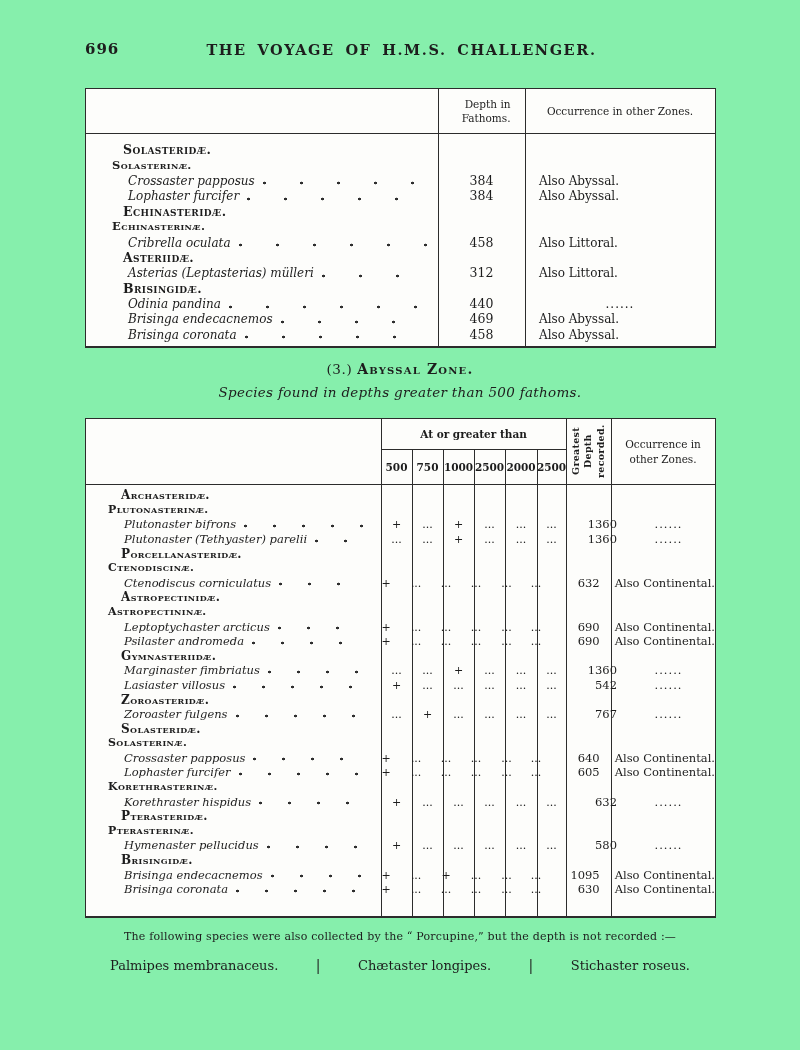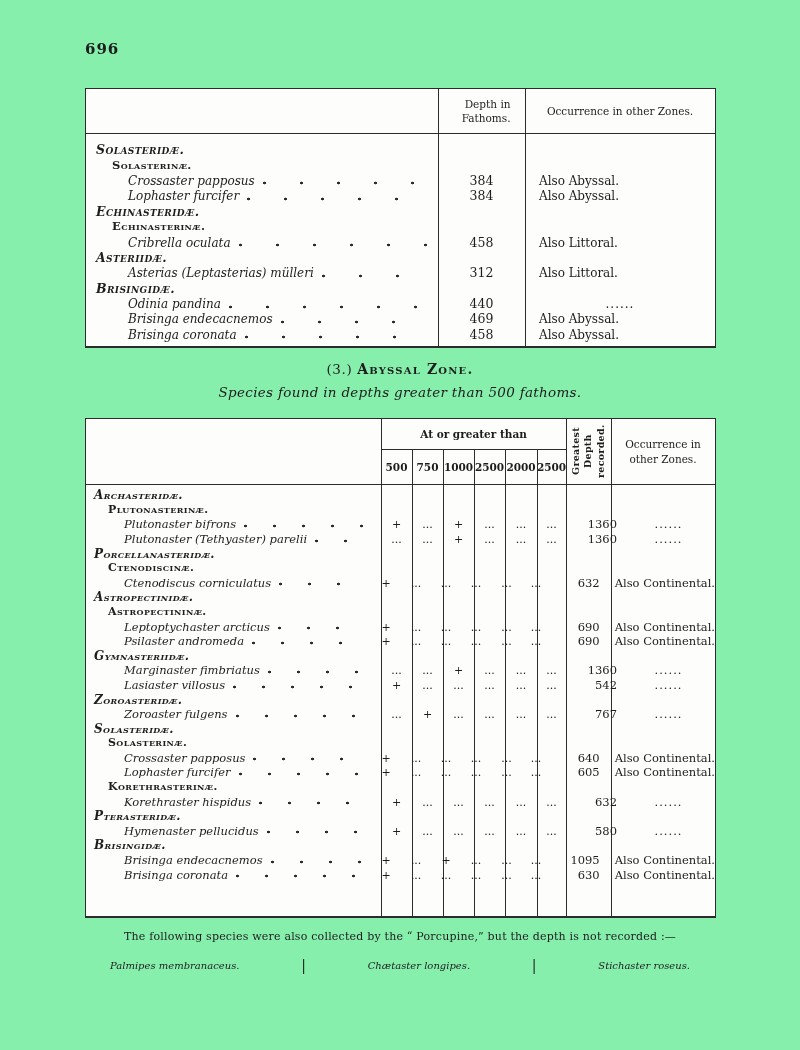--- a/index.html
+++ b/index.html
@@ -28,22 +28,22 @@
             justify-content:center;font-size:10.5px;}
   .t1 .body{position:absolute;top:45.2px;left:0;right:0;bottom:0;padding-top:8px;}
 
   .trow{display:flex;align-items:baseline;}
   .t1 .trow{height:15.4px;font-size:12px;line-height:15.4px;}
   .cell{box-sizing:border-box;}
   .t1 .c-name{width:352px;display:flex;align-items:baseline;}
   .t1 .c-depth{width:87px;text-align:center;font-size:12.5px;}
   .t1 .c-occ{flex:1;padding-left:14px;font-size:12px;}
 
-  .fam{font-style:italic;font-variant:small-caps;font-weight:700;font-size:12.5px;
-       letter-spacing:.4px;padding-left:10px;}
+  .fam{font-variant:small-caps;font-weight:700;font-size:12.5px;
+       letter-spacing:.4px;padding-left:10px;margin-left:27px;}
   .subfam{font-variant:small-caps;font-weight:600;font-size:11.5px;letter-spacing:.4px;padding-left:26px;}
   .sp{font-style:italic;font-size:12px;padding-left:42px;white-space:nowrap;}
   .t2 .sp{padding-left:38px;font-size:11.5px;}
   .t2 .fam{padding-left:8px;font-size:12px;}
   .t2 .subfam{padding-left:22px;font-size:11px;}
 
   .leader{flex:1;align-self:flex-end;height:6px;margin:0 10px 3px 8px;
           background-image:radial-gradient(circle at 1.5px 3px,#2e2e2e 1.25px,rgba(0,0,0,0) 1.6px);
           background-size:37px 6px;background-repeat:repeat-x;}
   .t2 .leader{background-size:29px 6px;}
@@ -76,30 +76,31 @@
   .t2 .c-p1{width:31px;}.t2 .c-p2{width:31px;}.t2 .c-p3{width:31px;}
   .t2 .c-p4{width:31px;}.t2 .c-p5{width:32px;}.t2 .c-p6{width:29px;}
   .t2 .c-great{width:45px;text-align:right;padding-right:5px;font-size:11.5px;margin-left:11px;}
   .t2 .c-occ{flex:1;padding-left:10px;font-size:11.5px;white-space:nowrap;}
 
   
   .footnote{position:absolute;top:930px;left:0;width:800px;text-align:center;font-size:11px;
             letter-spacing:.2px;}
   .footer-species{position:absolute;top:957px;left:110px;width:580px;display:flex;
                   align-items:center;justify-content:space-between;}
-  .footer-species .fsp{font-style:italic;font-size:10px;}
+  .footer-species .fsp{font-size:13px;}
   .footer-species .bar{font-size:14px;font-weight:400;}
 </style>
 </head>
 <body>
 
 <div class="page">
 
   <div class="running-head">
     <span class="page-num">696</span>
+    <span class="head-title">THE VOYAGE OF H.M.S. CHALLENGER.</span>
   </div>
 
   <div class="tbl t1">
     <div class="head">
       <div class="t1-depth-h">
         <span>Depth in Fathoms.</span>
       </div>
       <div class="t1-occ-h">
         <span>Occurrence in other Zones.</span>
       </div>
@@ -553,20 +554,33 @@
           <div class="cell c-p c-p2"></div>
           <div class="cell c-p c-p3"></div>
           <div class="cell c-p c-p4"></div>
           <div class="cell c-p c-p5"></div>
           <div class="cell c-p c-p6"></div>
           <div class="cell c-great"></div>
           <div class="cell c-occ"></div>
         </div>
         <div class="trow">
           <div class="cell c-name">
+            <span class="subfam">Pterasterinæ.</span>
+          </div>
+          <div class="cell c-p c-p1"></div>
+          <div class="cell c-p c-p2"></div>
+          <div class="cell c-p c-p3"></div>
+          <div class="cell c-p c-p4"></div>
+          <div class="cell c-p c-p5"></div>
+          <div class="cell c-p c-p6"></div>
+          <div class="cell c-great"></div>
+          <div class="cell c-occ"></div>
+        </div>
+        <div class="trow">
+          <div class="cell c-name">
             <span class="sp">Hymenaster pellucidus</span>
             <span class="leader"></span>
           </div>
           <div class="cell c-p c-p1">+</div>
           <div class="cell c-p c-p2">...</div>
           <div class="cell c-p c-p3">...</div>
           <div class="cell c-p c-p4">...</div>
           <div class="cell c-p c-p5">...</div>
           <div class="cell c-p c-p6">...</div>
           <div class="cell c-great">580</div>

